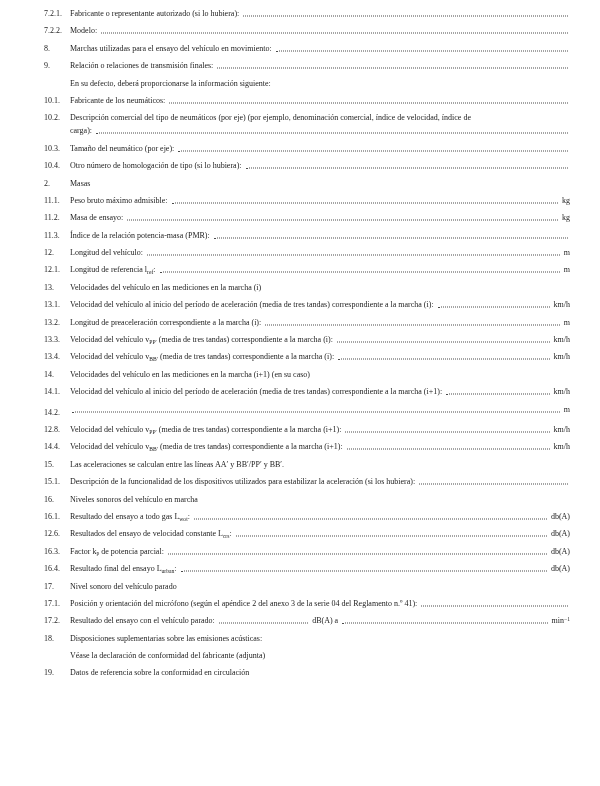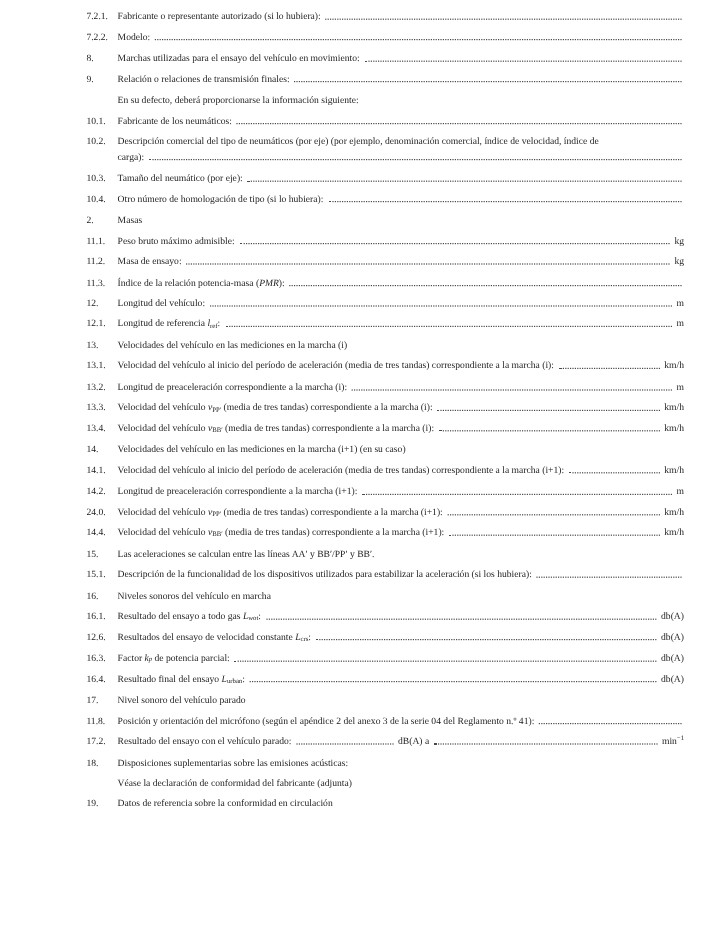--- a/index.html
+++ b/index.html
@@ -28,32 +28,31 @@
     font-size: 8px;
     line-height: 10px;
     margin-bottom: 7.4px;
   }
   .row.tight {
     margin-top: -4.4px;
   }
   .num {
     flex: 0 0 26px;
     white-space: nowrap;
-    margin-left: 28px;
   }
   .content {
     flex: 1;
     display: flex;
     align-items: flex-start;
     min-width: 0;
   }
   .seg {
     white-space: pre;
   }
-  .seg.it { font-style: italic; }
+  .seg.it { }
   .seg.sb { font-size: 5.6px; position: relative; top: 1.6px; }
   .seg.sp { font-size: 5.6px; position: relative; top: -2px; }
   .leader {
     flex-grow: 1;
     min-width: 6px;
     align-self: flex-end;
     height: 0;
     border-bottom: 1px dotted #4a4a4a;
     margin: 0 2px;
     transform: translateY(-2.5px);
@@ -261,28 +260,27 @@
     <span class="content">
           <span class="seg">Velocidad del vehículo al inicio del período de aceleración (media de tres tandas) correspondiente a la marcha (i+1): </span>
           <span class="leader"></span>
           <span class="seg"> km/h</span>
         </span>
   </li>
 
   <li class="row">
     <span class="num">14.2.</span>
     <span class="content">
-          <span class="seg">Longitud de preaceleración correspondiente a la marcha (i+1): </span>
           <span class="leader"></span>
           <span class="seg"> m</span>
         </span>
   </li>
 
   <li class="row">
-    <span class="num">24.0.</span>
+    <span class="num">12.8.</span>
     <span class="content">
           <span class="seg">Velocidad del vehículo </span>
           <span class="seg it">v</span>
           <span class="seg sb">PP′</span>
           <span class="seg"> (media de tres tandas) correspondiente a la marcha (i+1): </span>
           <span class="leader"></span>
           <span class="seg"> km/h</span>
         </span>
   </li>
 
@@ -369,21 +367,21 @@
   </li>
 
   <li class="row">
     <span class="num">17.</span>
     <span class="content">
           <span class="seg">Nivel sonoro del vehículo parado</span>
         </span>
   </li>
 
   <li class="row">
-    <span class="num">11.8.</span>
+    <span class="num">17.1.</span>
     <span class="content">
           <span class="seg">Posición y orientación del micrófono (según el apéndice 2 del anexo 3 de la serie 04 del Reglamento n.º 41): </span>
           <span class="leader"></span>
         </span>
   </li>
 
   <li class="row">
     <span class="num">17.2.</span>
     <span class="content">
           <span class="seg">Resultado del ensayo con el vehículo parado: </span>

